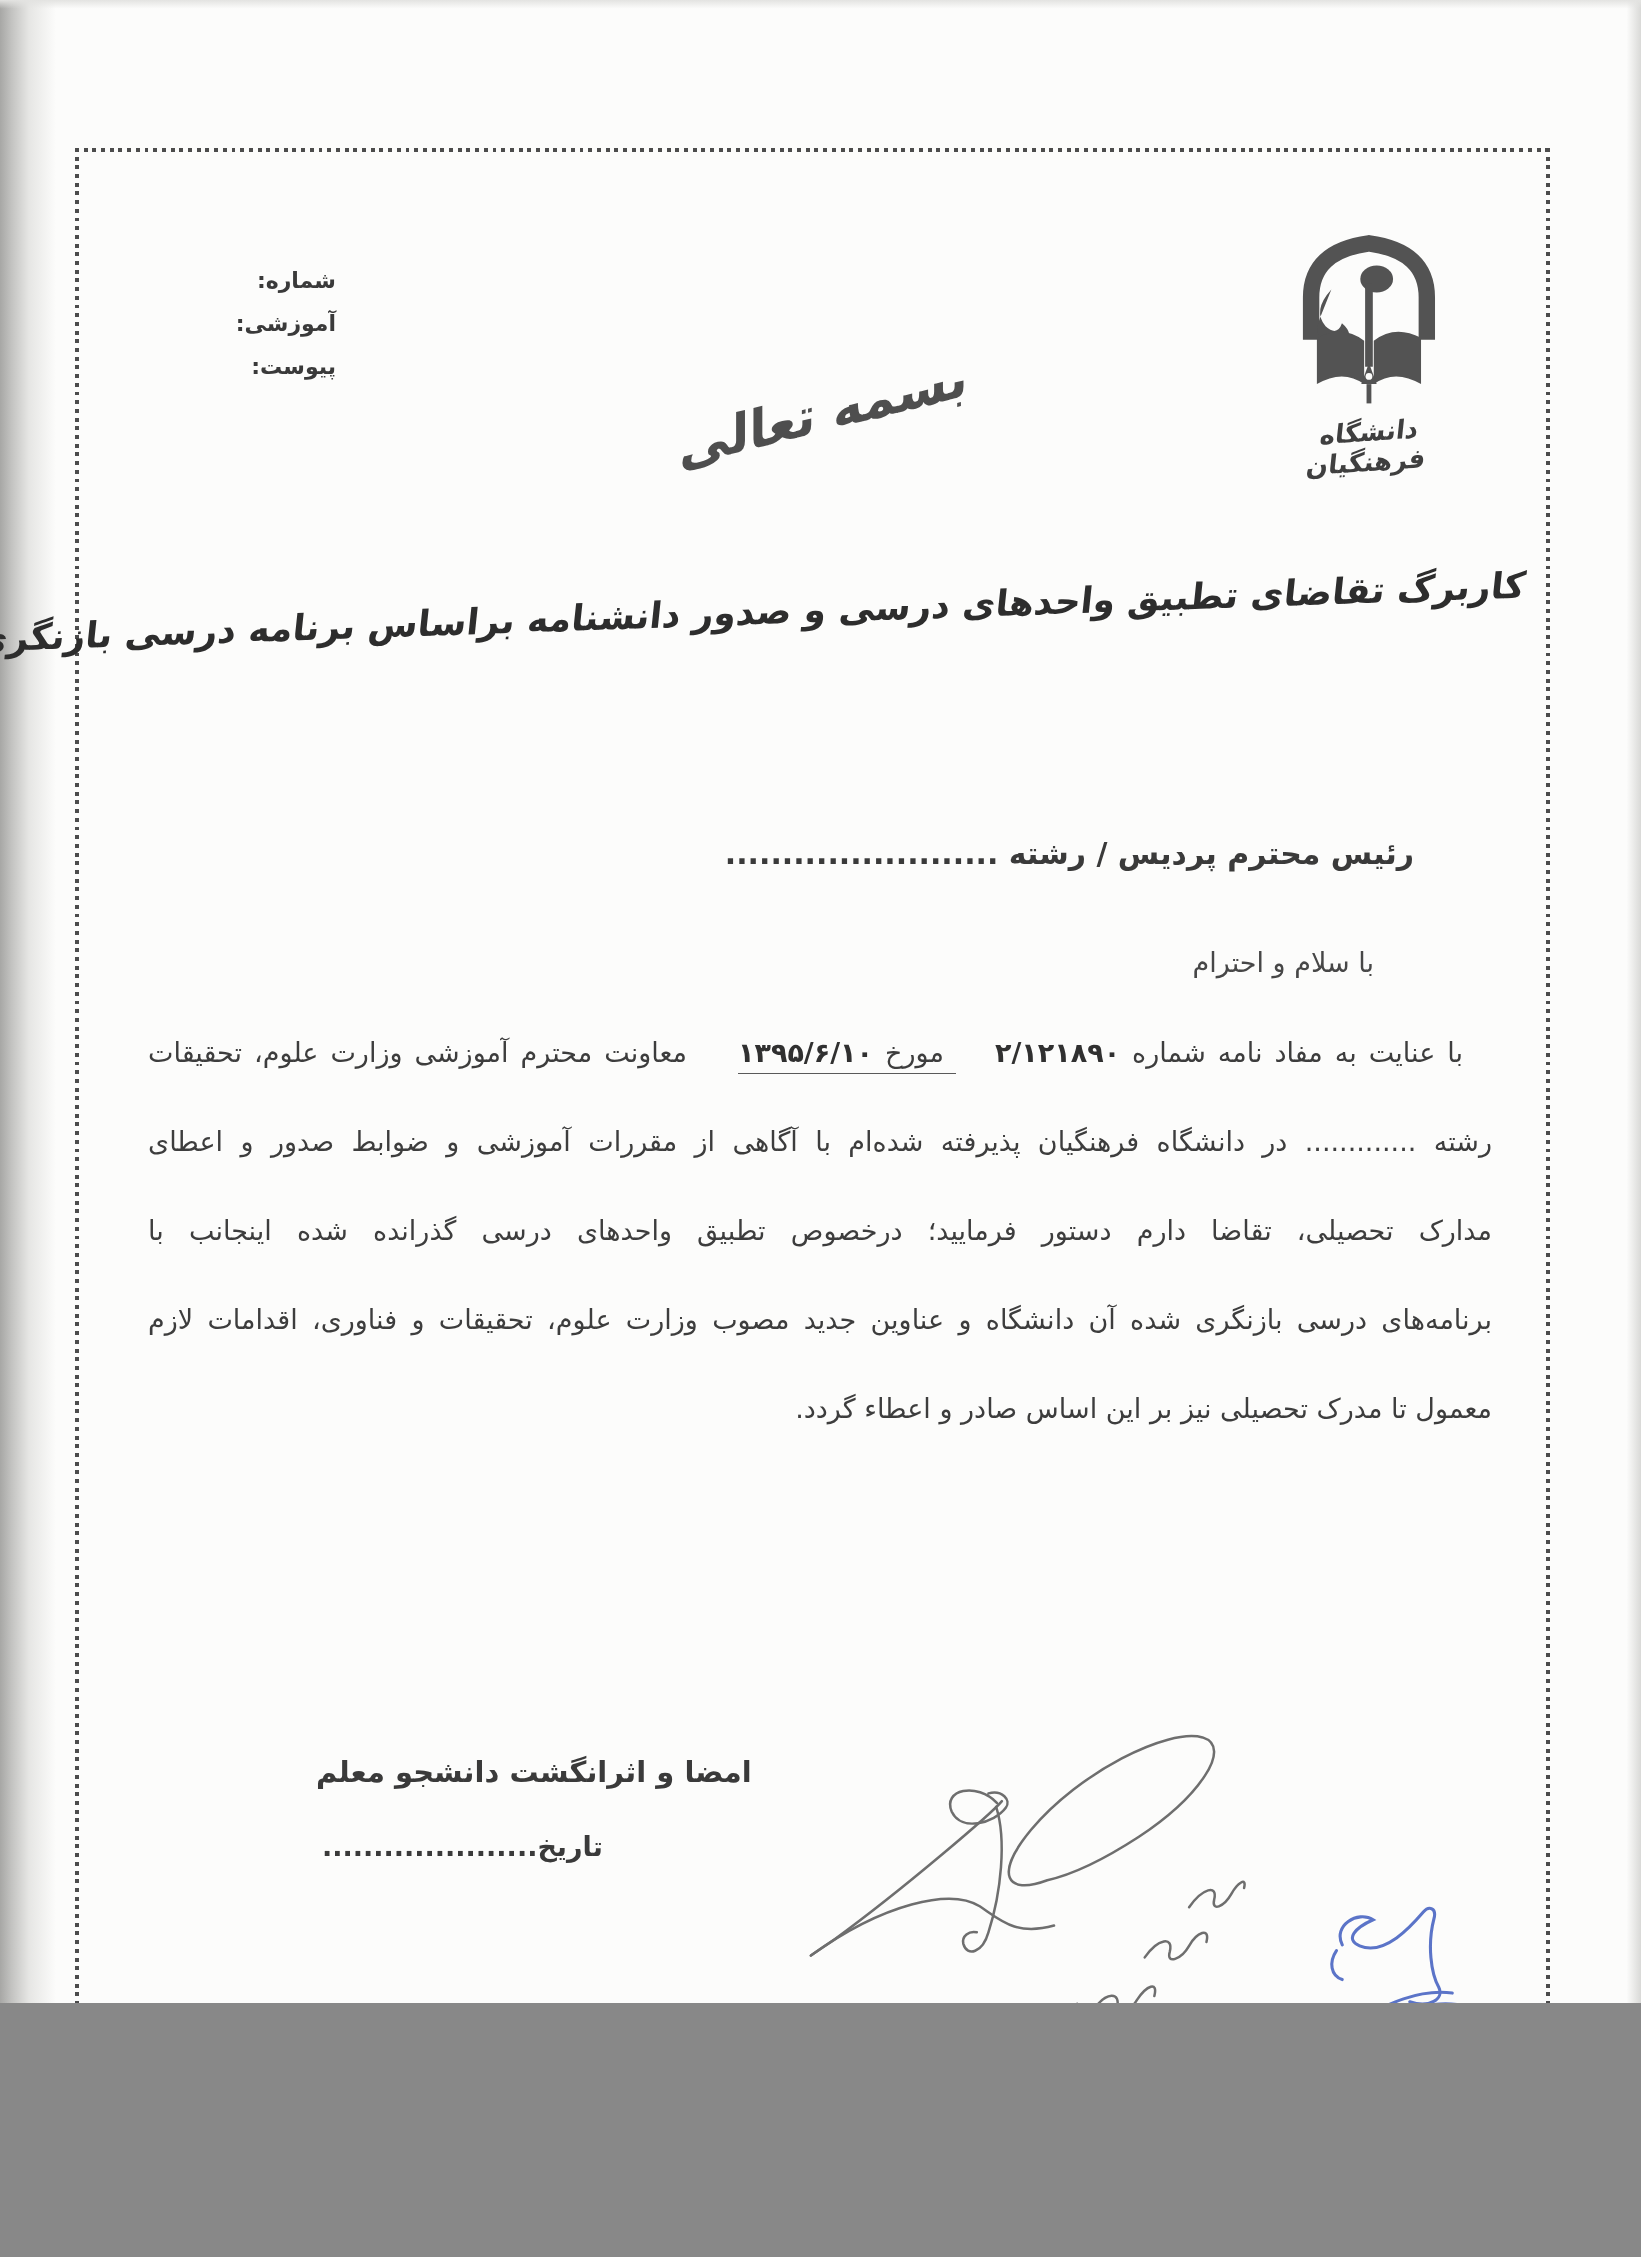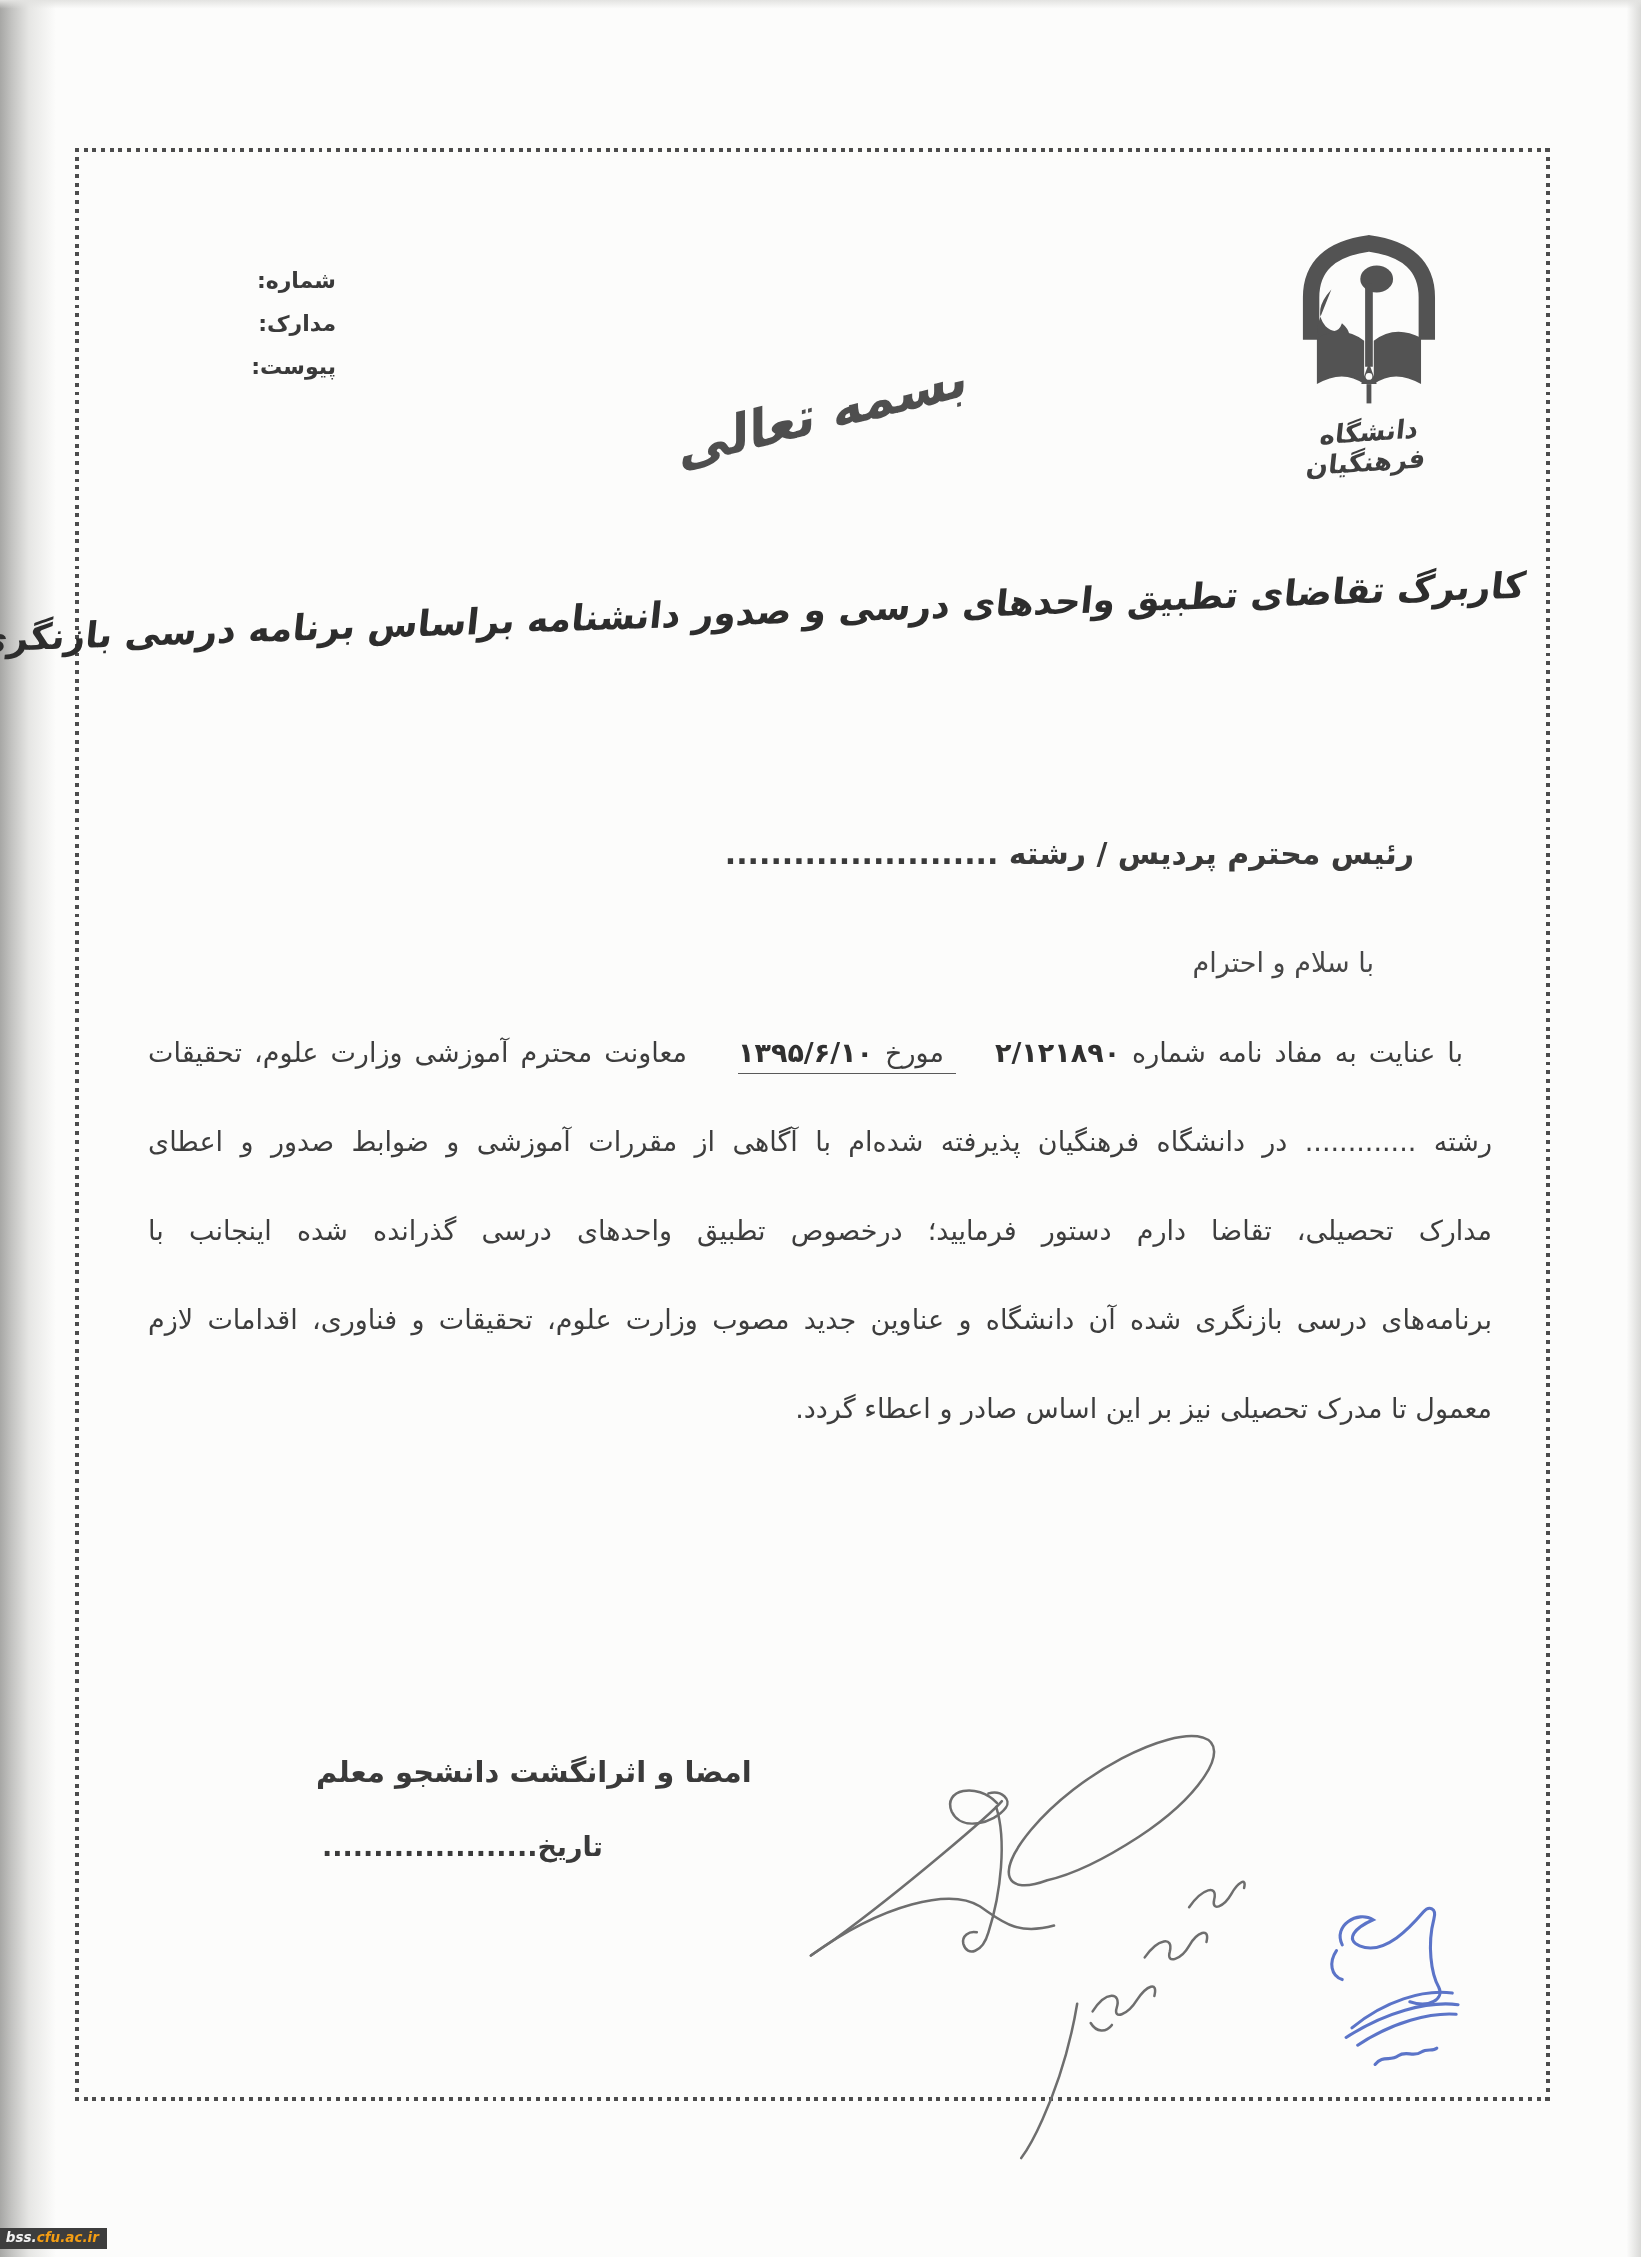--- a/index.html
+++ b/index.html
@@ -1,20 +1,20 @@
 <!DOCTYPE html>
 <html lang="fa"><head>
 <meta charset="utf-8">
 <style>
   * { box-sizing: border-box; margin: 0; padding: 0; }
   html, body { background:#888; }
   body { font-family: "DejaVu Sans", sans-serif; }
   .page {
     position: relative;
-    width: 1641px; height: 2257px;
+    width: 1641px; height: 2003px;
     margin: 0 auto;
     background: #fcfcfb;
     overflow: hidden;
   }
   
   .edge-left {
     position:absolute; left:0; top:0; width:58px; height:100%;
     background: linear-gradient(90deg, #a7a7a5 0px, #c3c3c1 11.6px, #e6e6e4 29px, rgba(252,252,251,0) 56px);
   }
   .edge-right {
@@ -128,21 +128,21 @@
   <div class="edge-right"></div>
   <div class="edge-top"></div>
 
   <div class="dot-h dot-top"></div>
   <div class="dot-h dot-bottom"></div>
   <div class="dot-v dot-left"></div>
   <div class="dot-v dot-right"></div>
 
   <div class="meta">
     <div>شماره:</div>
-    <div>مدارک:</div>
+    <div>آموزشی:</div>
     <div>پیوست:</div>
   </div>
 
   <div class="logo-wrap">
     <svg class="logo-svg" width="162" height="191" viewBox="0 0 168 198">
       <path d="M25 120 V76 Q25 28 85 20 Q145 28 145 76 V120" fill="none" stroke="#535353" stroke-width="17"></path>
       <ellipse cx="93" cy="57" rx="17" ry="14" fill="#535353"></ellipse>
       <path d="M46 68 Q26 90 40 106 Q52 117 57 103 Q70 114 62 127 Q47 137 36 123 Q28 112 34 98 Z" fill="#535353"></path>
       <path d="M31 118 Q58 104 80 121 V166 Q58 150 31 166 Z" fill="#535353"></path>
       <path d="M139 118 Q112 104 90 121 V166 Q112 150 139 166 Z" fill="#535353"></path>

